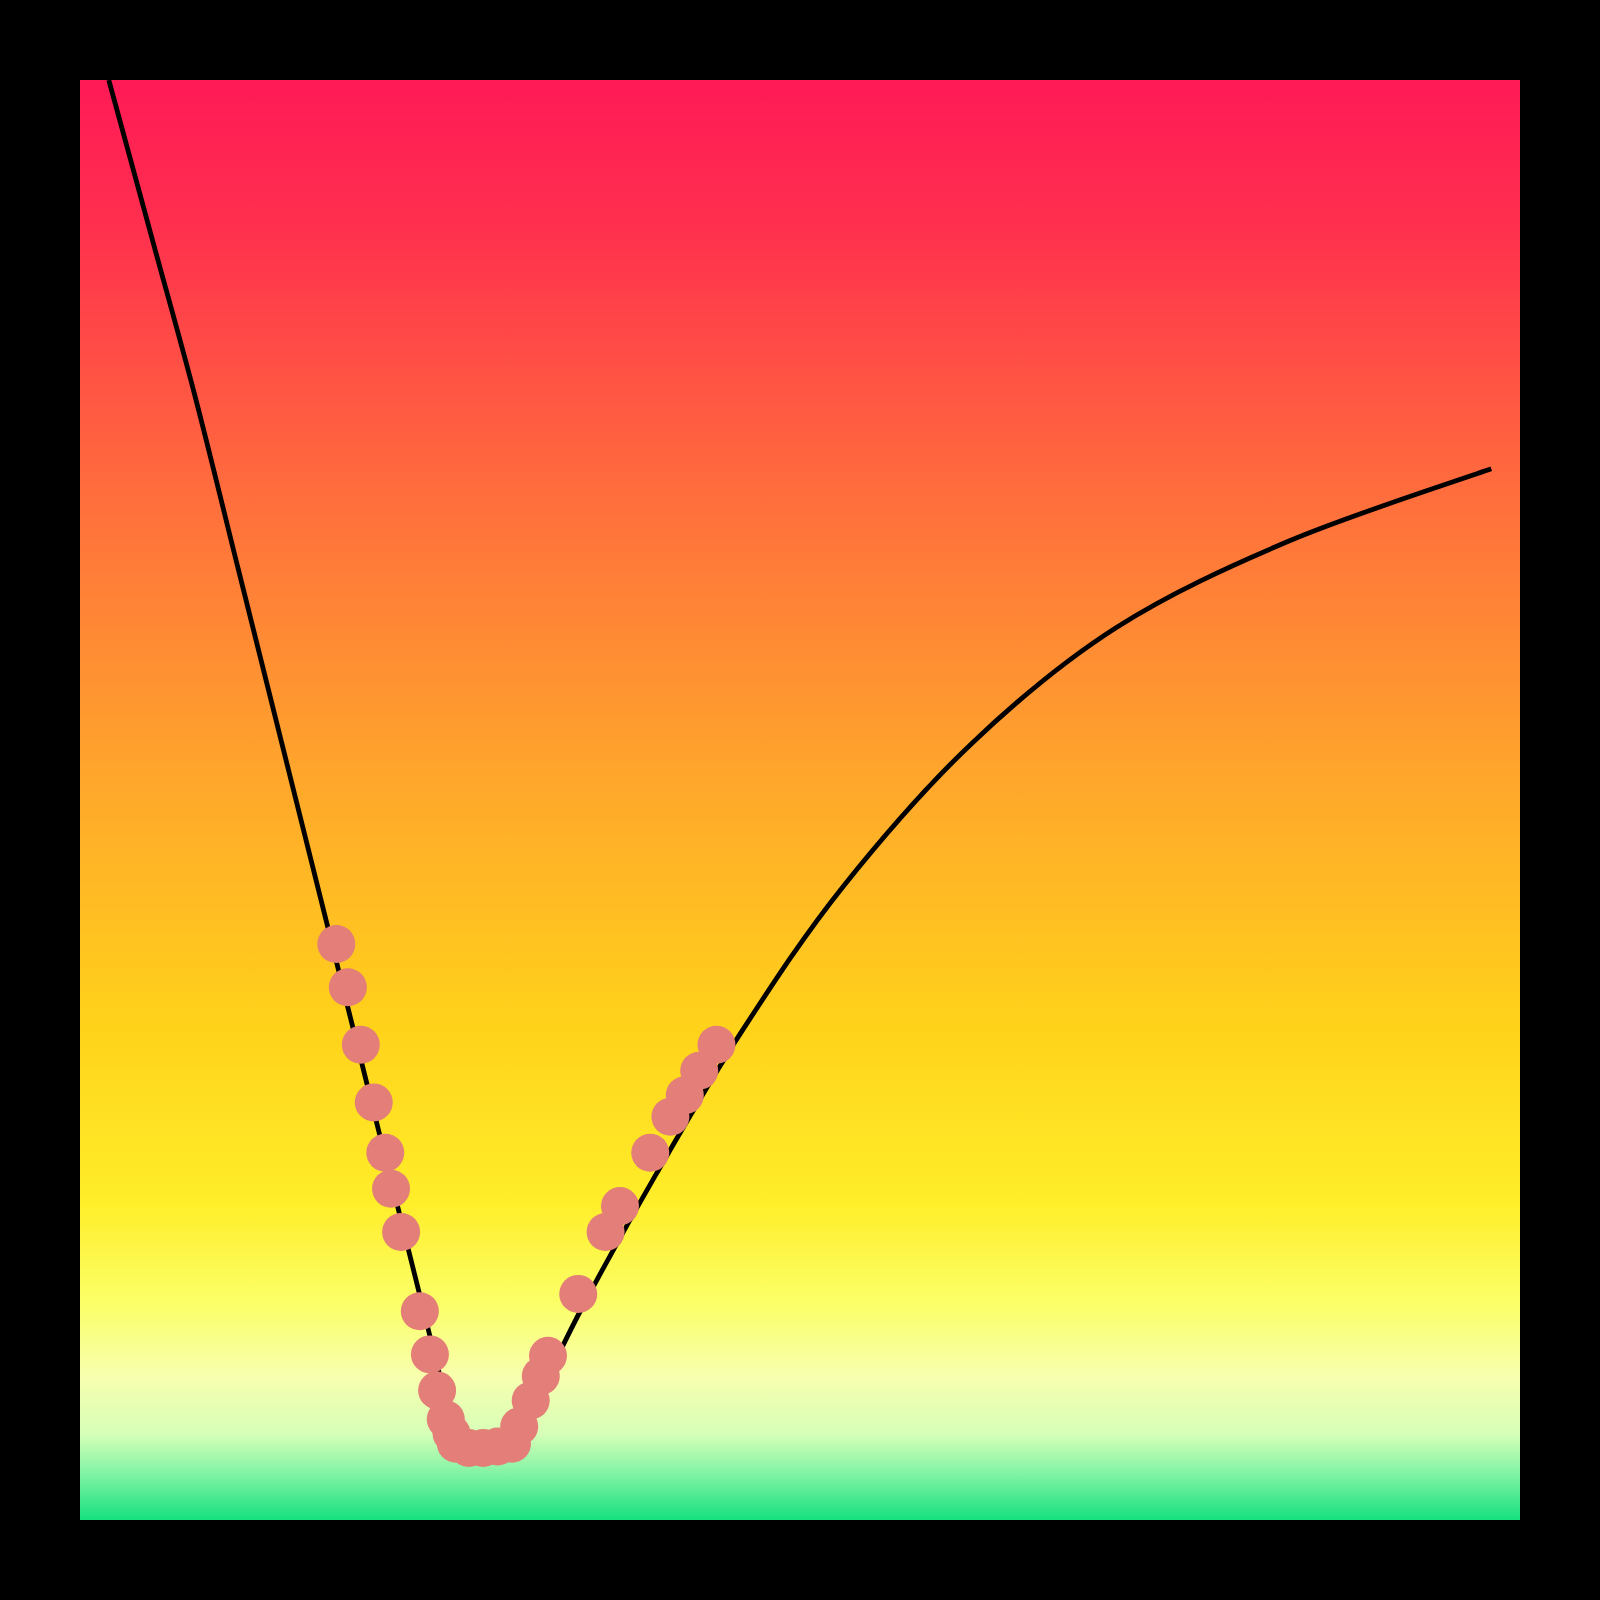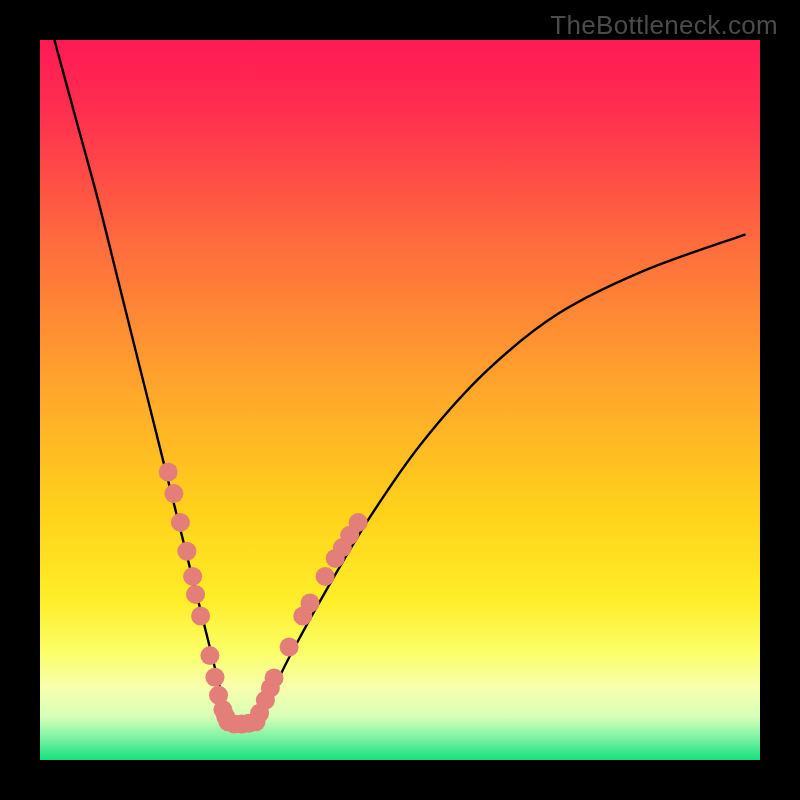--- a/index.html
+++ b/index.html
@@ -34,21 +34,20 @@
     letter-spacing: 0.3px;
   }
   svg {
     display: block;
   }
 </style>
 </head>
 <body>
 
 <div class="chart-container">
-  <div class="watermark">TheBottleneck.com</div>
 
   <div class="plot-area">
     <svg id="chart-svg" width="720" height="720" viewBox="0 0 720 720">
       <defs>
         <linearGradient id="bg-grad" x1="0" y1="0" x2="0" y2="1">
           <stop id="g-stop-0" offset="0%" stop-color="#ff1a56"></stop>
           <stop id="g-stop-1" offset="10%" stop-color="#ff2f4e"></stop>
           <stop id="g-stop-2" offset="28%" stop-color="#ff6b3d"></stop>
           <stop id="g-stop-3" offset="48%" stop-color="#ffa52c"></stop>
           <stop id="g-stop-4" offset="66%" stop-color="#ffd31a"></stop>

